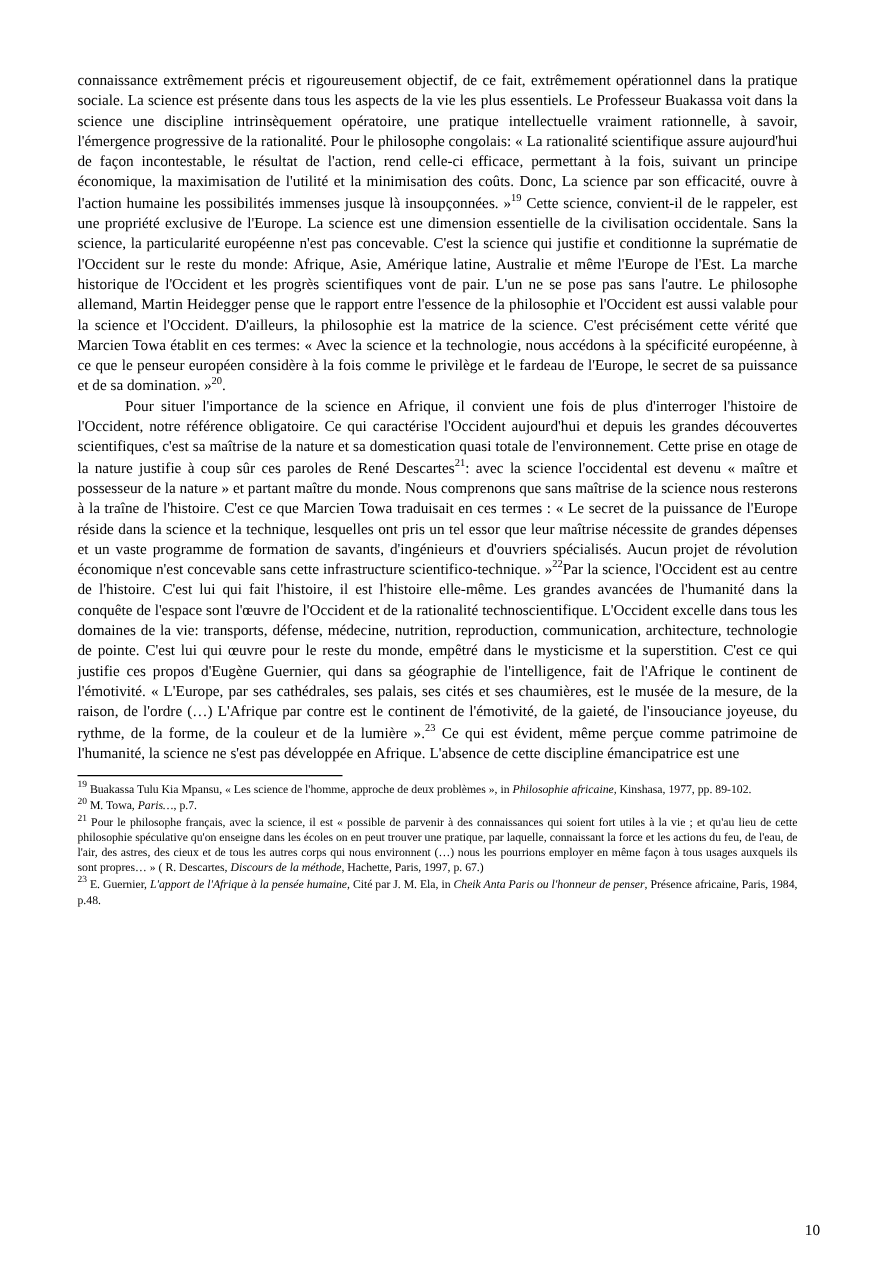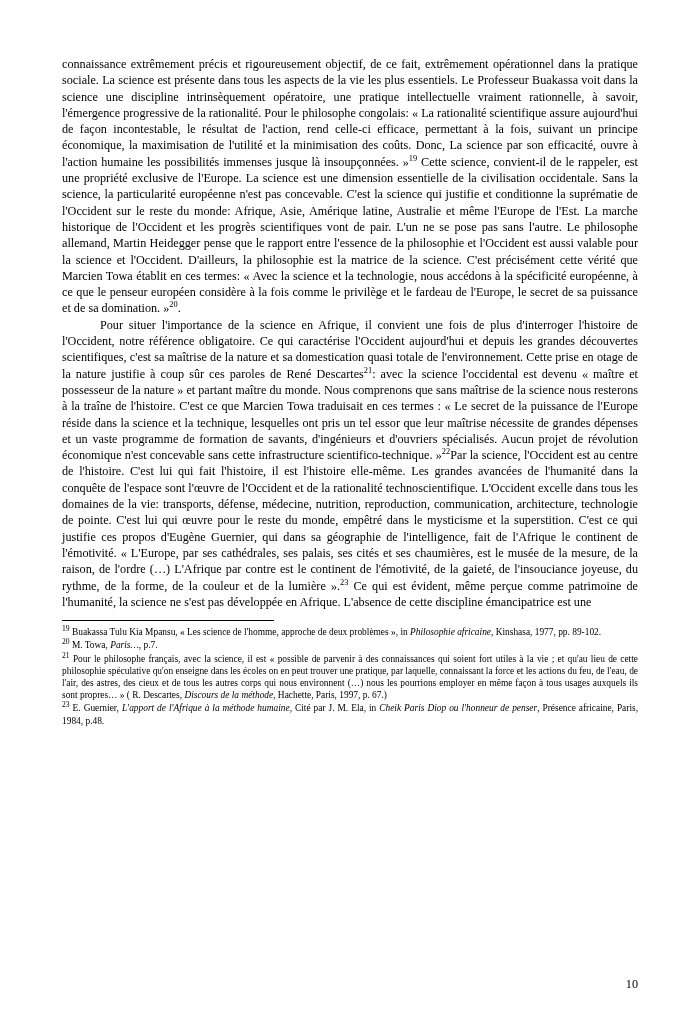--- a/index.html
+++ b/index.html
@@ -56,39 +56,39 @@
     text-indent: 0;
   }
   .footnotes .fn-num {
     font-size: 7.6px;
     vertical-align: super;
     line-height: 0;
   }
   .it { font-style: italic; }
   .page-number {
     position: absolute;
-    right: 62px;
+    right: 44px;
     bottom: 36px;
     font-size: 12.2px;
   }
 </style>
 </head>
 <body>
 
 <div class="page">
 
   <div class="body-text">
     <p class="body-para">connaissance extrêmement précis et rigoureusement objectif, de ce fait, extrêmement opérationnel dans la pratique sociale. La science est présente dans tous les aspects de la vie les plus essentiels. Le Professeur Buakassa voit dans la science une discipline intrinsèquement opératoire, une pratique intellectuelle vraiment rationnelle, à savoir, l'émergence progressive de la rationalité. Pour le philosophe congolais: « La rationalité scientifique assure aujourd'hui de façon incontestable, le résultat de l'action, rend celle-ci efficace, permettant à la fois, suivant un principe économique, la maximisation de l'utilité et la minimisation des coûts. Donc, La science par son efficacité, ouvre à l'action humaine les possibilités immenses jusque là insoupçonnées. »<sup>19</sup> Cette science, convient-il de le rappeler, est une propriété exclusive de l'Europe. La science est une dimension essentielle de la civilisation occidentale. Sans la science, la particularité européenne n'est pas concevable. C'est la science qui justifie et conditionne la suprématie de l'Occident sur le reste du monde: Afrique, Asie, Amérique latine, Australie et même l'Europe de l'Est.  La marche historique de l'Occident et les progrès scientifiques vont de pair. L'un ne se pose pas sans l'autre. Le philosophe allemand, Martin Heidegger pense que le rapport entre l'essence de la philosophie et l'Occident est aussi valable pour la science et l'Occident. D'ailleurs, la philosophie est la matrice de la science. C'est précisément cette vérité que Marcien Towa établit en ces termes: «  Avec la science et la technologie, nous accédons à la spécificité européenne, à ce que le penseur européen considère à la fois  comme le privilège et le fardeau de l'Europe, le secret de sa puissance et de sa domination. »<sup>20</sup>.</p>
     <p class="body-para indented">Pour situer l'importance de la science en Afrique, il convient une fois de plus d'interroger l'histoire de l'Occident, notre référence obligatoire. Ce qui caractérise l'Occident aujourd'hui et depuis les grandes découvertes scientifiques, c'est sa maîtrise de la nature et sa domestication quasi totale de l'environnement. Cette prise en otage de la nature justifie à coup sûr ces paroles de René Descartes<sup>21</sup>: avec la science l'occidental est devenu « maître et possesseur de la nature » et partant maître du monde. Nous comprenons que sans maîtrise de la science nous resterons à la traîne de l'histoire. C'est ce que Marcien Towa traduisait en ces termes : « Le secret de la puissance de l'Europe réside dans la science et la technique, lesquelles ont pris un tel essor que leur maîtrise nécessite de grandes dépenses et un vaste programme de formation de savants, d'ingénieurs et d'ouvriers spécialisés. Aucun projet de révolution économique n'est concevable sans cette infrastructure scientifico-technique. »<sup>22</sup>Par la science, l'Occident est au centre de l'histoire. C'est lui qui fait l'histoire, il est l'histoire elle-même. Les grandes avancées de l'humanité dans la conquête de l'espace sont l'œuvre de l'Occident et de la rationalité technoscientifique. L'Occident excelle dans tous les domaines de la vie: transports, défense, médecine, nutrition, reproduction, communication, architecture, technologie de pointe. C'est lui qui œuvre pour le reste du monde, empêtré dans le mysticisme et la superstition. C'est ce qui justifie ces propos d'Eugène Guernier, qui dans sa géographie de l'intelligence, fait de l'Afrique le continent de l'émotivité. « L'Europe, par ses cathédrales, ses palais, ses cités et ses chaumières, est le musée de la mesure, de la raison, de l'ordre (…) L'Afrique par contre est le continent de l'émotivité, de la gaieté, de l'insouciance joyeuse, du rythme, de la forme, de la couleur et de la lumière ».<sup>23</sup>  Ce qui est évident, même perçue comme patrimoine de l'humanité, la science ne s'est pas développée en Afrique. L'absence de cette discipline émancipatrice est une</p>
   </div>
 
   <div class="footnote-rule"></div>
 
   <div class="footnotes">
       <p><span class="fn-num">19</span> Buakassa Tulu Kia Mpansu, « Les science de l'homme, approche de deux problèmes », in <span class="it">Philosophie africaine,</span> Kinshasa, 1977, pp. 89-102.</p>
       <p><span class="fn-num">20</span> M. Towa, <span class="it">Paris…</span>, p.7.</p>
       <p><span class="fn-num">21</span> Pour le philosophe français, avec la science, il est «  possible de parvenir à des connaissances qui soient fort utiles à la vie ; et qu'au lieu de cette philosophie spéculative qu'on enseigne dans les écoles on en peut trouver une pratique, par laquelle, connaissant la force et les actions du feu, de l'eau, de l'air, des astres, des cieux et de tous les autres corps qui nous environnent (…) nous les pourrions employer en même façon à tous usages auxquels ils sont propres… » ( R. Descartes, <span class="it">Discours de la méthode</span>, Hachette, Paris, 1997, p. 67.)</p>
-      <p><span class="fn-num">23</span> E. Guernier, <span class="it">L'apport de l'Afrique à la méthode humaine</span>, Cité par J. M. Ela, in <span class="it">Cheik Paris Diop ou l'honneur de penser</span>, Présence africaine, Paris, 1984, p.48.</p>
+      <p><span class="fn-num">23</span> E. Guernier, <span class="it">L'apport de l'Afrique à la pensée humaine</span>, Cité par J. M. Ela, in <span class="it">Cheik Anta Paris ou l'honneur de penser</span>, Présence africaine, Paris, 1984, p.48.</p>
     </div>
 
   <div class="page-number">10</div>
 
 </div>
 
 </body></html>

